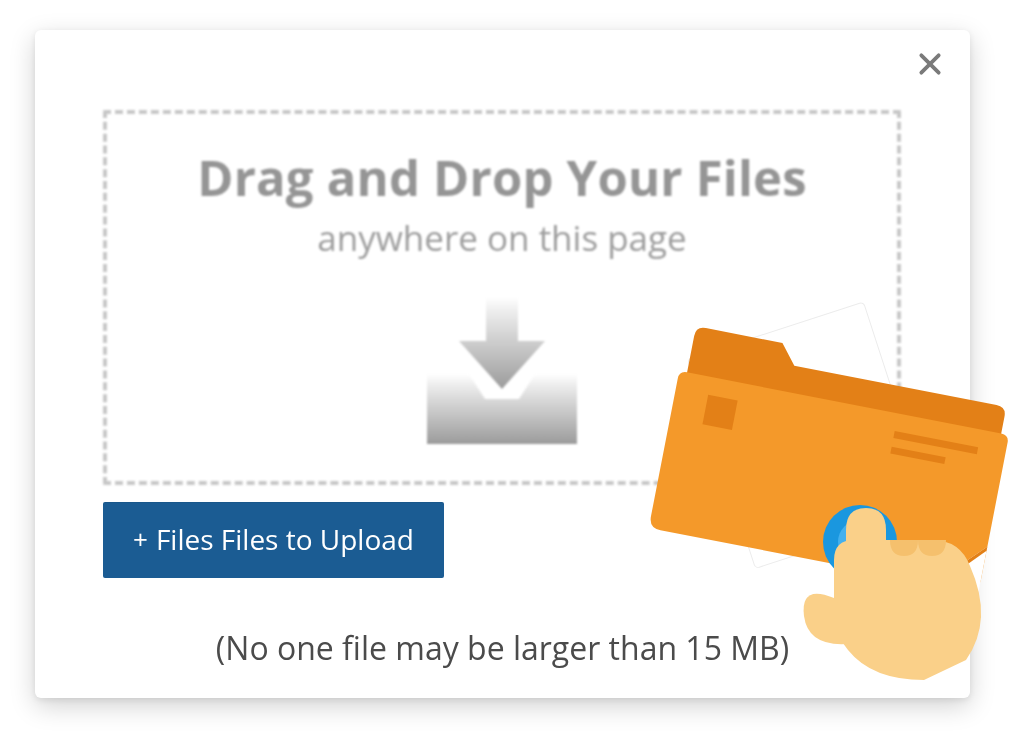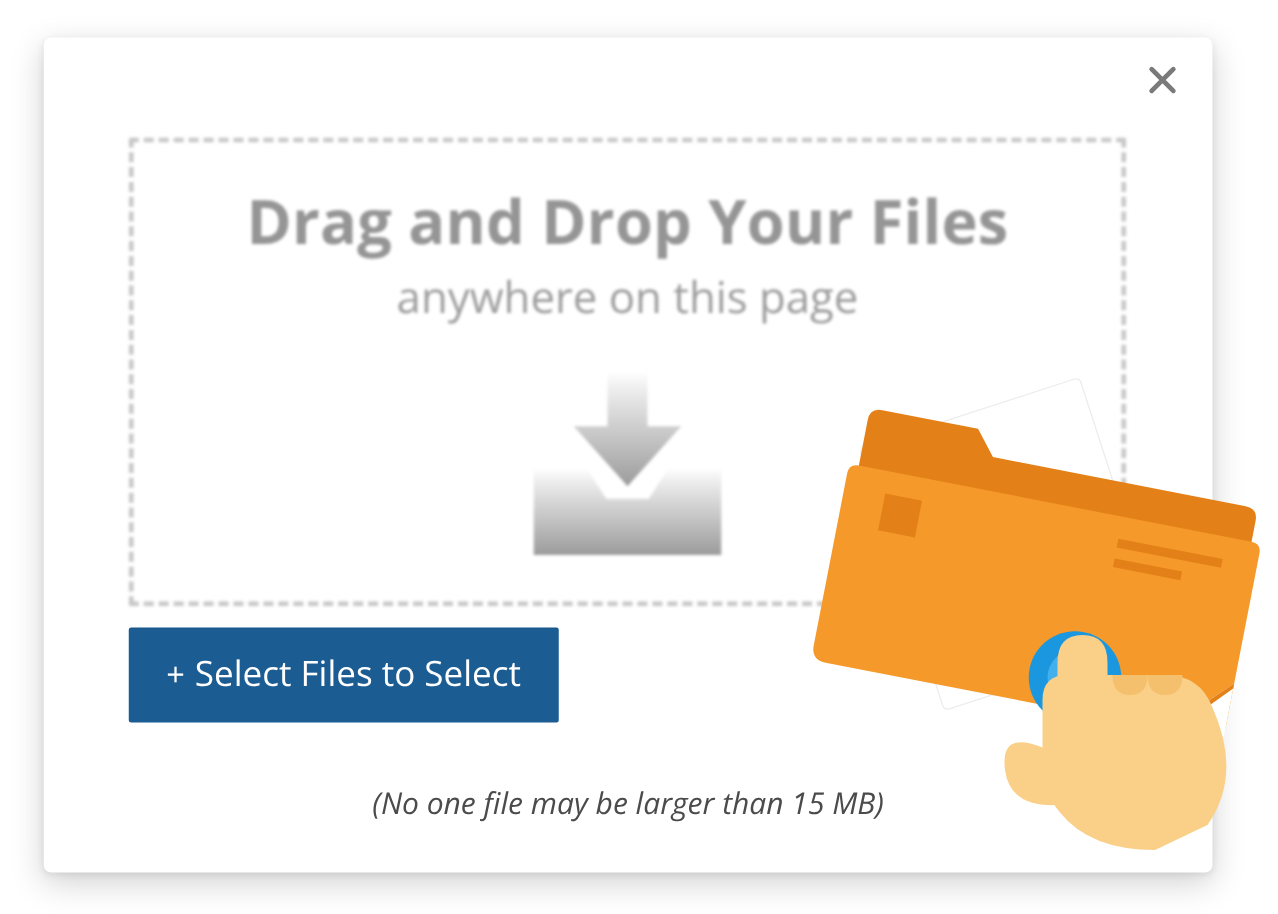--- a/index.html
+++ b/index.html
@@ -81,23 +81,22 @@
     cursor:pointer;
     box-shadow:0 1px 0 rgba(0,0,0,.05) inset;
   }
   .select-btn .plus{font-size:26px;line-height:1;}
   .note{
     position:absolute;
     left:0;
     right:0;
     top:596px;
     text-align:center;
-    font-size:24px;
+    font-size:32px;
     color:#4b4b4b;
-    font-style:italic;
   }
   .folder-illus{
     position:absolute;
     left:650px;
     top:300px;
     width:370px;
     height:380px;
     pointer-events:none;
   }
 </style>
@@ -129,21 +128,21 @@
 
         <path fill="url(#g1)" d="M20 95 L62 95 L78 120 L112 120 L128 95 L170 95 L170 165 L20 165 Z"></path>
 
         <path fill="url(#g1)" d="M79 18 L111 18 L111 62 L138 62 L95 110 L52 62 L79 62 Z"></path>
       </svg>
     </div>
   </div>
 
   <div class="select-btn">
     <span class="plus">+</span>
-    <span>Select Files to Select</span>
+    <span>Files Files to Upload</span>
   </div>
 
   <div class="note">(No one file may be larger than 15 MB)</div>
 
 </div>
 
 <div class="folder-illus">
   <svg width="370" height="380" viewBox="0 0 370 380">
 
     <g transform="translate(115,55) rotate(-18)">

